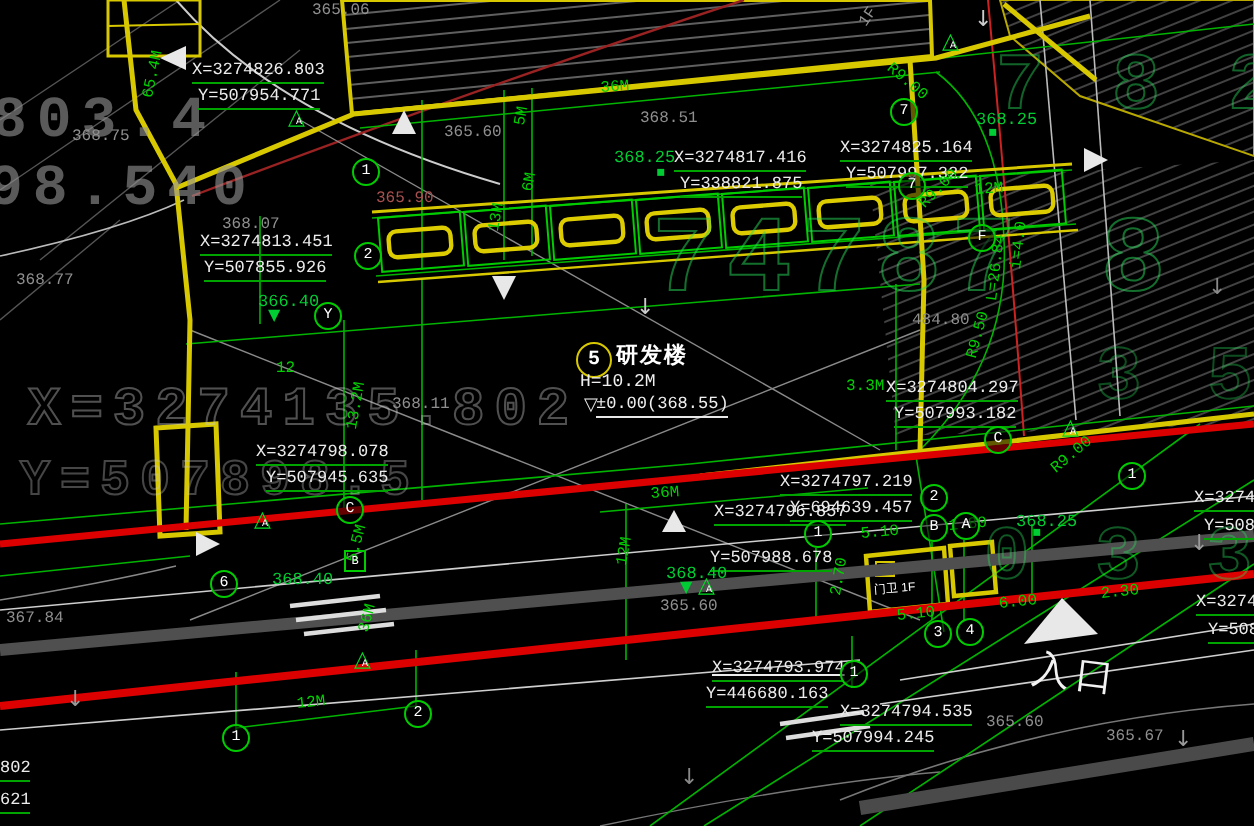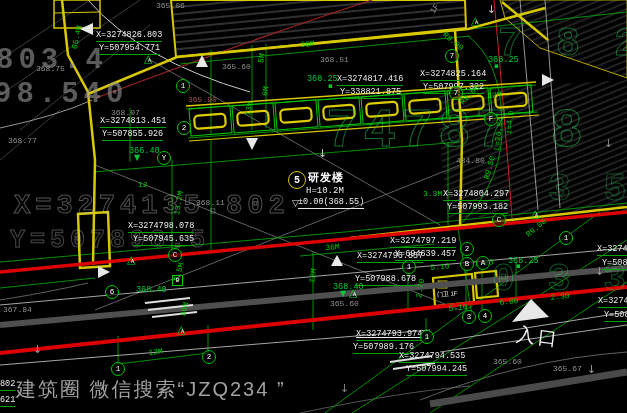--- a/index.html
+++ b/index.html
@@ -181,28 +181,27 @@
       <polygon points="252,150 246,138 258,138"></polygon>
       <polygon points="337,255 331,266 343,266"></polygon>
       <polygon points="110,272 98,266 98,278"></polygon>
       <polygon points="554,80 542,74 542,86"></polygon>
       <polygon points="512,322 549,317 531,299"></polygon>
     </g>
   </svg>
 
   <div class="bubble big" style="left:288px;top:171px;">5</div>
   <span class="bname" style="left:308px;top:170px;">研发楼</span>
-  <span class="bh" style="left:306px;top:186px;">H=10.2M</span>
+  <span class="bh" style="left:290px;top:186px;">H=10.2M</span>
   <span class="blevel" style="left:298px;top:197px;">±0.00(368.55)</span>
 
   <span class="guard" style="left:437px;top:290px;">门卫 1F</span>
 
   <span class="entrance" style="left:516px;top:324px;">入口</span>
 
-  <span class="watermark" style="left:16px;top:376px;">建筑圈 微信搜索“JZQ234 ”</span>
 
   <div id="labels">
       <span class="lbl underlay" style="left: -4px; top: 46px; font-size: 29px; color: rgba(150, 150, 150, 0.6);">803.4</span>
       <span class="lbl underlay" style="left: -6px; top: 80px; font-size: 29px; color: rgba(150, 150, 150, 0.6);">98.540</span>
       <span class="lbl underlay" style="left: 14px; top: 192px; font-size: 27px; -webkit-text-stroke: 1px rgba(200, 200, 200, 0.4); color: transparent;">X=3274135.802</span>
       <span class="lbl underlay" style="left: 10px; top: 228px; font-size: 25px; -webkit-text-stroke: 1px rgba(200, 200, 200, 0.35); color: transparent;">Y=507898.5</span>
       <span class="lbl underlay" style="left: 326px; top: 104px; font-size: 54px; -webkit-text-stroke: 1px rgba(40, 220, 90, 0.5); color: transparent;">74787 8</span>
       <span class="lbl underlay" style="left: 498px; top: 24px; font-size: 40px; -webkit-text-stroke: 1px rgba(40, 220, 90, 0.45); color: transparent;">7 8 2</span>
       <span class="lbl underlay" style="left: 492px; top: 260px; font-size: 38px; -webkit-text-stroke: 1px rgba(40, 220, 90, 0.4); color: transparent;">0 3 3</span>
       <span class="lbl underlay" style="left: 548px; top: 170px; font-size: 38px; -webkit-text-stroke: 1px rgba(40, 220, 90, 0.35); color: transparent;">3 5 8</span>
@@ -216,22 +215,22 @@
       <span class="lbl coord" style="left: 423px; top: 82px;">Y=507997.322</span>
       <span class="lbl coord" style="left: 443px; top: 189px;">X=3274804.297</span>
       <span class="lbl coord" style="left: 447px; top: 202px;">Y=507993.182</span>
       <span class="lbl coord" style="left: 128px; top: 221px;">X=3274798.078</span>
       <span class="lbl coord" style="left: 133px; top: 234px;">Y=507945.635</span>
       <span class="lbl coord" style="left: 390px; top: 236px;">X=3274797.219</span>
       <span class="lbl coord" style="left: 395px; top: 249px;">Y=694639.457</span>
       <span class="lbl coord" style="left: 357px; top: 251px;">X=3274796.857</span>
       <span class="lbl coord" style="left: 355px; top: 274px;">Y=507988.678</span>
       <span class="lbl coord" style="left: 356px; top: 329px; text-decoration: underline;">X=3274793.974</span>
-      <span class="lbl coord" style="left: 353px; top: 342px;">Y=507989.176</span>
-      <span class="lbl coord" style="left: 399px; top: 351px;">X=3274794.535</span>
+      <span class="lbl coord" style="left: 353px; top: 342px;">Y=446680.163</span>
+      <span class="lbl coord" style="left: 420px; top: 351px;">X=3274794.535</span>
       <span class="lbl coord" style="left: 406px; top: 364px;">Y=507994.245</span>
       <span class="lbl coord" style="left: 597px; top: 244px;">X=32747</span>
       <span class="lbl coord" style="left: 602px; top: 258px;">Y=5088</span>
       <span class="lbl coord" style="left: 598px; top: 296px;">X=32747</span>
       <span class="lbl coord" style="left: 604px; top: 310px;">Y=5088</span>
       <span class="lbl coord" style="left: 0px; top: 379px;">802</span>
       <span class="lbl coord" style="left: 0px; top: 395px;">621</span>
       <span class="lbl elevg" style="left: 307px; top: 74px;">368.25</span>
       <span class="lbl elevg" style="left: 488px; top: 55px;">368.25</span>
       <span class="lbl elevg" style="left: 508px; top: 256px;">368.25</span>

